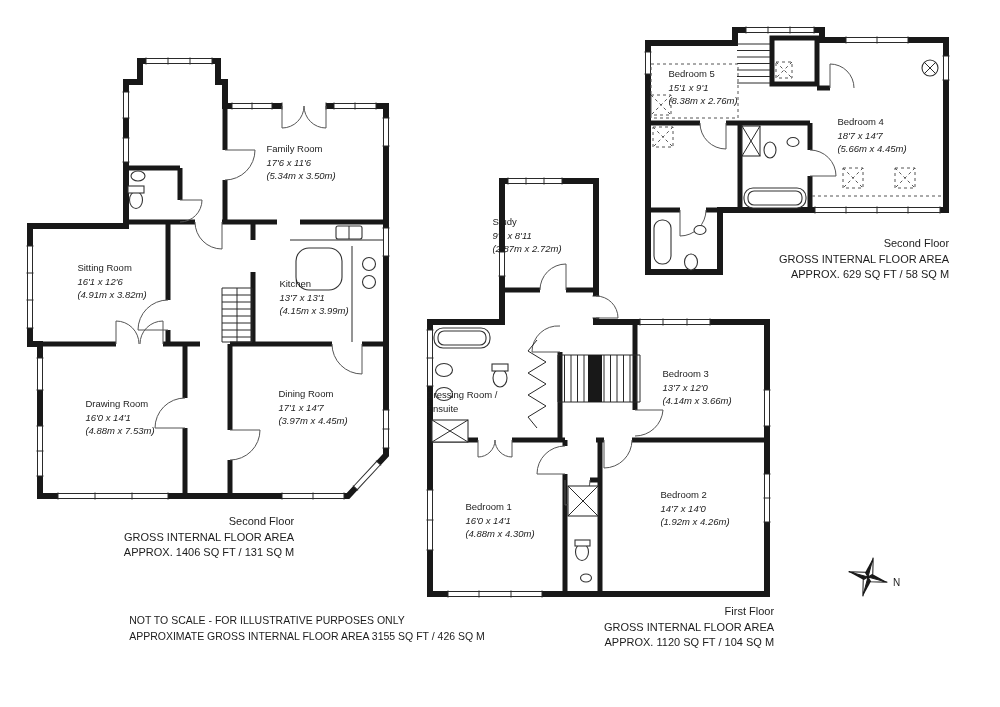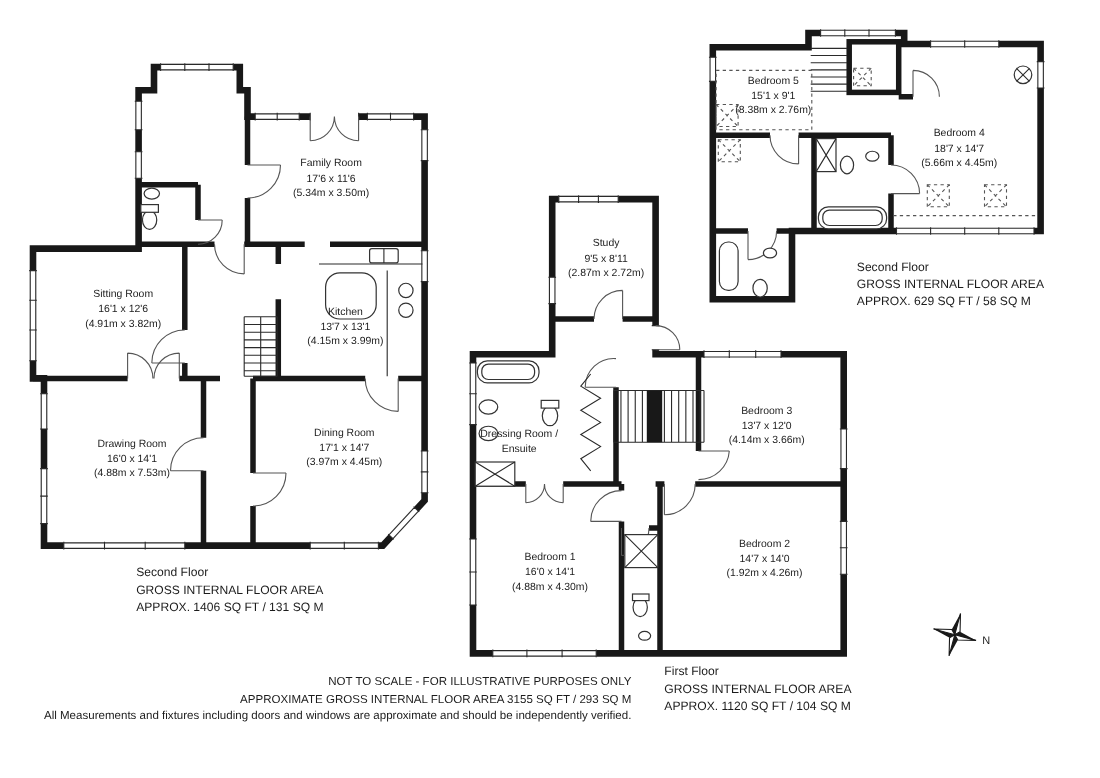--- a/index.html
+++ b/index.html
@@ -7,26 +7,26 @@
          font-family:"Liberation Sans","DejaVu Sans",sans-serif;color:#1c1c1c;}
   svg{position:absolute;left:0;top:0;}
   .wall-outer{fill:none;stroke:#181818;stroke-width:6;stroke-linejoin:miter;}
   .wall{fill:none;stroke:#181818;stroke-width:5;stroke-linecap:butt;}
   .thin{fill:none;stroke:#2a2a2a;stroke-width:1;}
   .arc{fill:none;stroke:#555;stroke-width:1;}
   .wfill{fill:#ffffff;stroke:none;}
   .fix{fill:#ffffff;stroke:#333;stroke-width:1.1;}
   .dash{fill:none;stroke:#555;stroke-width:1;stroke-dasharray:3 3;}
   .blackfill{fill:#181818;stroke:none;}
-  .room-label{position:absolute;transform:translateX(-50%);text-align:center;white-space:nowrap;line-height:13.5px;}
+  .room-label{position:absolute;transform:translateX(-50%);text-align:left;white-space:nowrap;line-height:13.5px;}
   .rname{font-size:9.5px;}
-  .rdim{font-size:9.5px;}
-  .cap{position:absolute;transform:translateX(-50%);text-align:left;white-space:nowrap;
+  .rdim{font-size:9.5px;font-style:italic;}
+  .cap{position:absolute;transform:translateX(-50%);text-align:right;white-space:nowrap;
        font-size:11px;line-height:15.5px;}
-  .footer{position:absolute;transform:translateX(-50%);text-align:right;white-space:nowrap;
+  .footer{position:absolute;transform:translateX(-50%);text-align:left;white-space:nowrap;
           font-size:10.5px;line-height:15.5px;}
   .north{position:absolute;font-size:10px;}
 </style>
 </head>
 <body>
 
 <div class="sheet">
 
 <svg width="1000" height="707" viewBox="0 0 1000 707">
 
@@ -244,26 +244,26 @@
   <div class="rname">Drawing Room</div>
   <div class="rdim">16'0 x 14'1</div>
   <div class="rdim">(4.88m x 7.53m)</div>
 </div>
 <div class="room-label" style="left:313px;top:387px">
   <div class="rname">Dining Room</div>
   <div class="rdim">17'1 x 14'7</div>
   <div class="rdim">(3.97m x 4.45m)</div>
 </div>
 
-<div class="room-label" style="left:551px;top:215px">
+<div class="room-label" style="left:527px;top:215px">
   <div class="rname">Study</div>
   <div class="rdim">9'5 x 8'11</div>
   <div class="rdim">(2.87m x 2.72m)</div>
 </div>
-<div class="room-label" style="left:472px;top:388px">
+<div class="room-label" style="left:462px;top:388px">
   <div class="rname">Dressing Room /</div>
   <div class="rname">Ensuite</div>
 </div>
 <div class="room-label" style="left:500px;top:500px">
   <div class="rname">Bedroom 1</div>
   <div class="rdim">16'0 x 14'1</div>
   <div class="rdim">(4.88m x 4.30m)</div>
 </div>
 <div class="room-label" style="left:695px;top:488px">
   <div class="rname">Bedroom 2</div>
@@ -298,19 +298,18 @@
   <div>APPROX. 1120 SQ FT / 104 SQ M</div>
 </div>
 <div class="cap" style="left:864px;top:236px">
   <div>Second Floor</div>
   <div>GROSS INTERNAL FLOOR AREA</div>
   <div>APPROX. 629 SQ FT / 58 SQ M</div>
 </div>
 
 <div class="footer" style="left:307px;top:613px">
   <div>NOT TO SCALE - FOR ILLUSTRATIVE PURPOSES ONLY</div>
-  <div>APPROXIMATE GROSS INTERNAL FLOOR AREA 3155 SQ FT / 293 SQ M</div>
-  <div>All Measurements and fixtures including doors and windows are approximate and should be independently verified.</div>
+  <div>APPROXIMATE GROSS INTERNAL FLOOR AREA 3155 SQ FT / 426 SQ M</div>
 </div>
 
 <div class="north" style="left:893px;top:577px">N</div>
 
 </div>
 
 </body></html>

